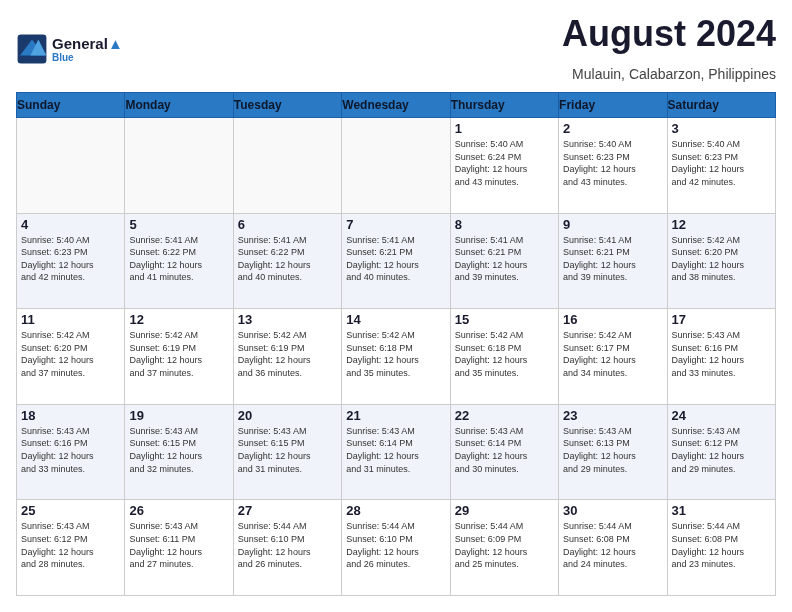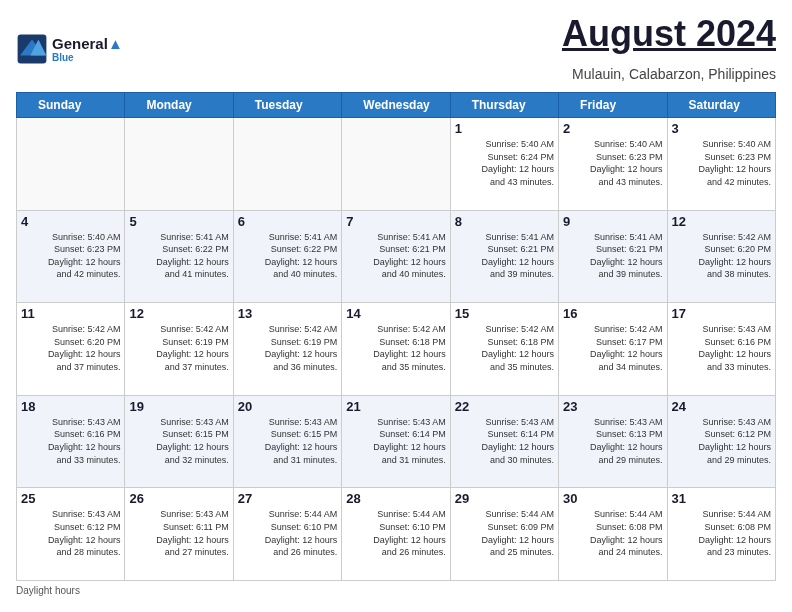--- a/index.html
+++ b/index.html
@@ -34,40 +34,39 @@
       height: 32px;
     }
     .title-area {
       text-align: right;
     }
     .month-title {
       font-size: 36px;
       font-weight: bold;
       color: #1a1a2e;
       line-height: 1;
-      text-decoration: underline;
     }
     .subtitle {
       font-size: 14px;
       color: #444;
       margin-top: 14px;
     }
     .calendar {
       flex: 1;
       border: 1px solid #ccc;
       border-collapse: collapse;
       width: 100%;
       table-layout: fixed;
     }
     .calendar th {
       background-color: #2979c5;
-      color: #ffffff;
+      color: #0f172a;
       font-size: 12px;
       font-weight: bold;
-      padding: 5px 21px;
+      padding: 5px 0;
       border: 1px solid #1a5fa8;
       text-align: left;
     }
     .calendar td {
       border: 1px solid #ccc;
       vertical-align: top;
       padding: 3px 4px;
       font-size: 9px;
       color: #333;
       background: #fff;
@@ -83,21 +82,20 @@
       font-size: 13px;
       font-weight: bold;
       color: #1a1a2e;
       display: block;
       margin-bottom: 2px;
     }
     .day-info {
       font-size: 9px;
       color: #333;
       line-height: 1.4;
-      text-align: right;
     }
     .footer-note {
       font-size: 10px;
       color: #555;
       margin-top: 4px;
       text-align: left;
     }
   </style>
 </head>
 <body>
@@ -361,16 +359,13 @@
             <span class="day-num">31</span>
             <div class="day-info" style="white-space: pre-line;">Sunrise: 5:44 AM
 Sunset: 6:08 PM
 Daylight: 12 hours
 and 23 minutes.</div>
           </td>
         </tr>
       </tbody>
   </table>
 
-  <div class="footer-note">
-    <span>Daylight hours</span>
-  </div>
 </div>
 
 </body></html>

